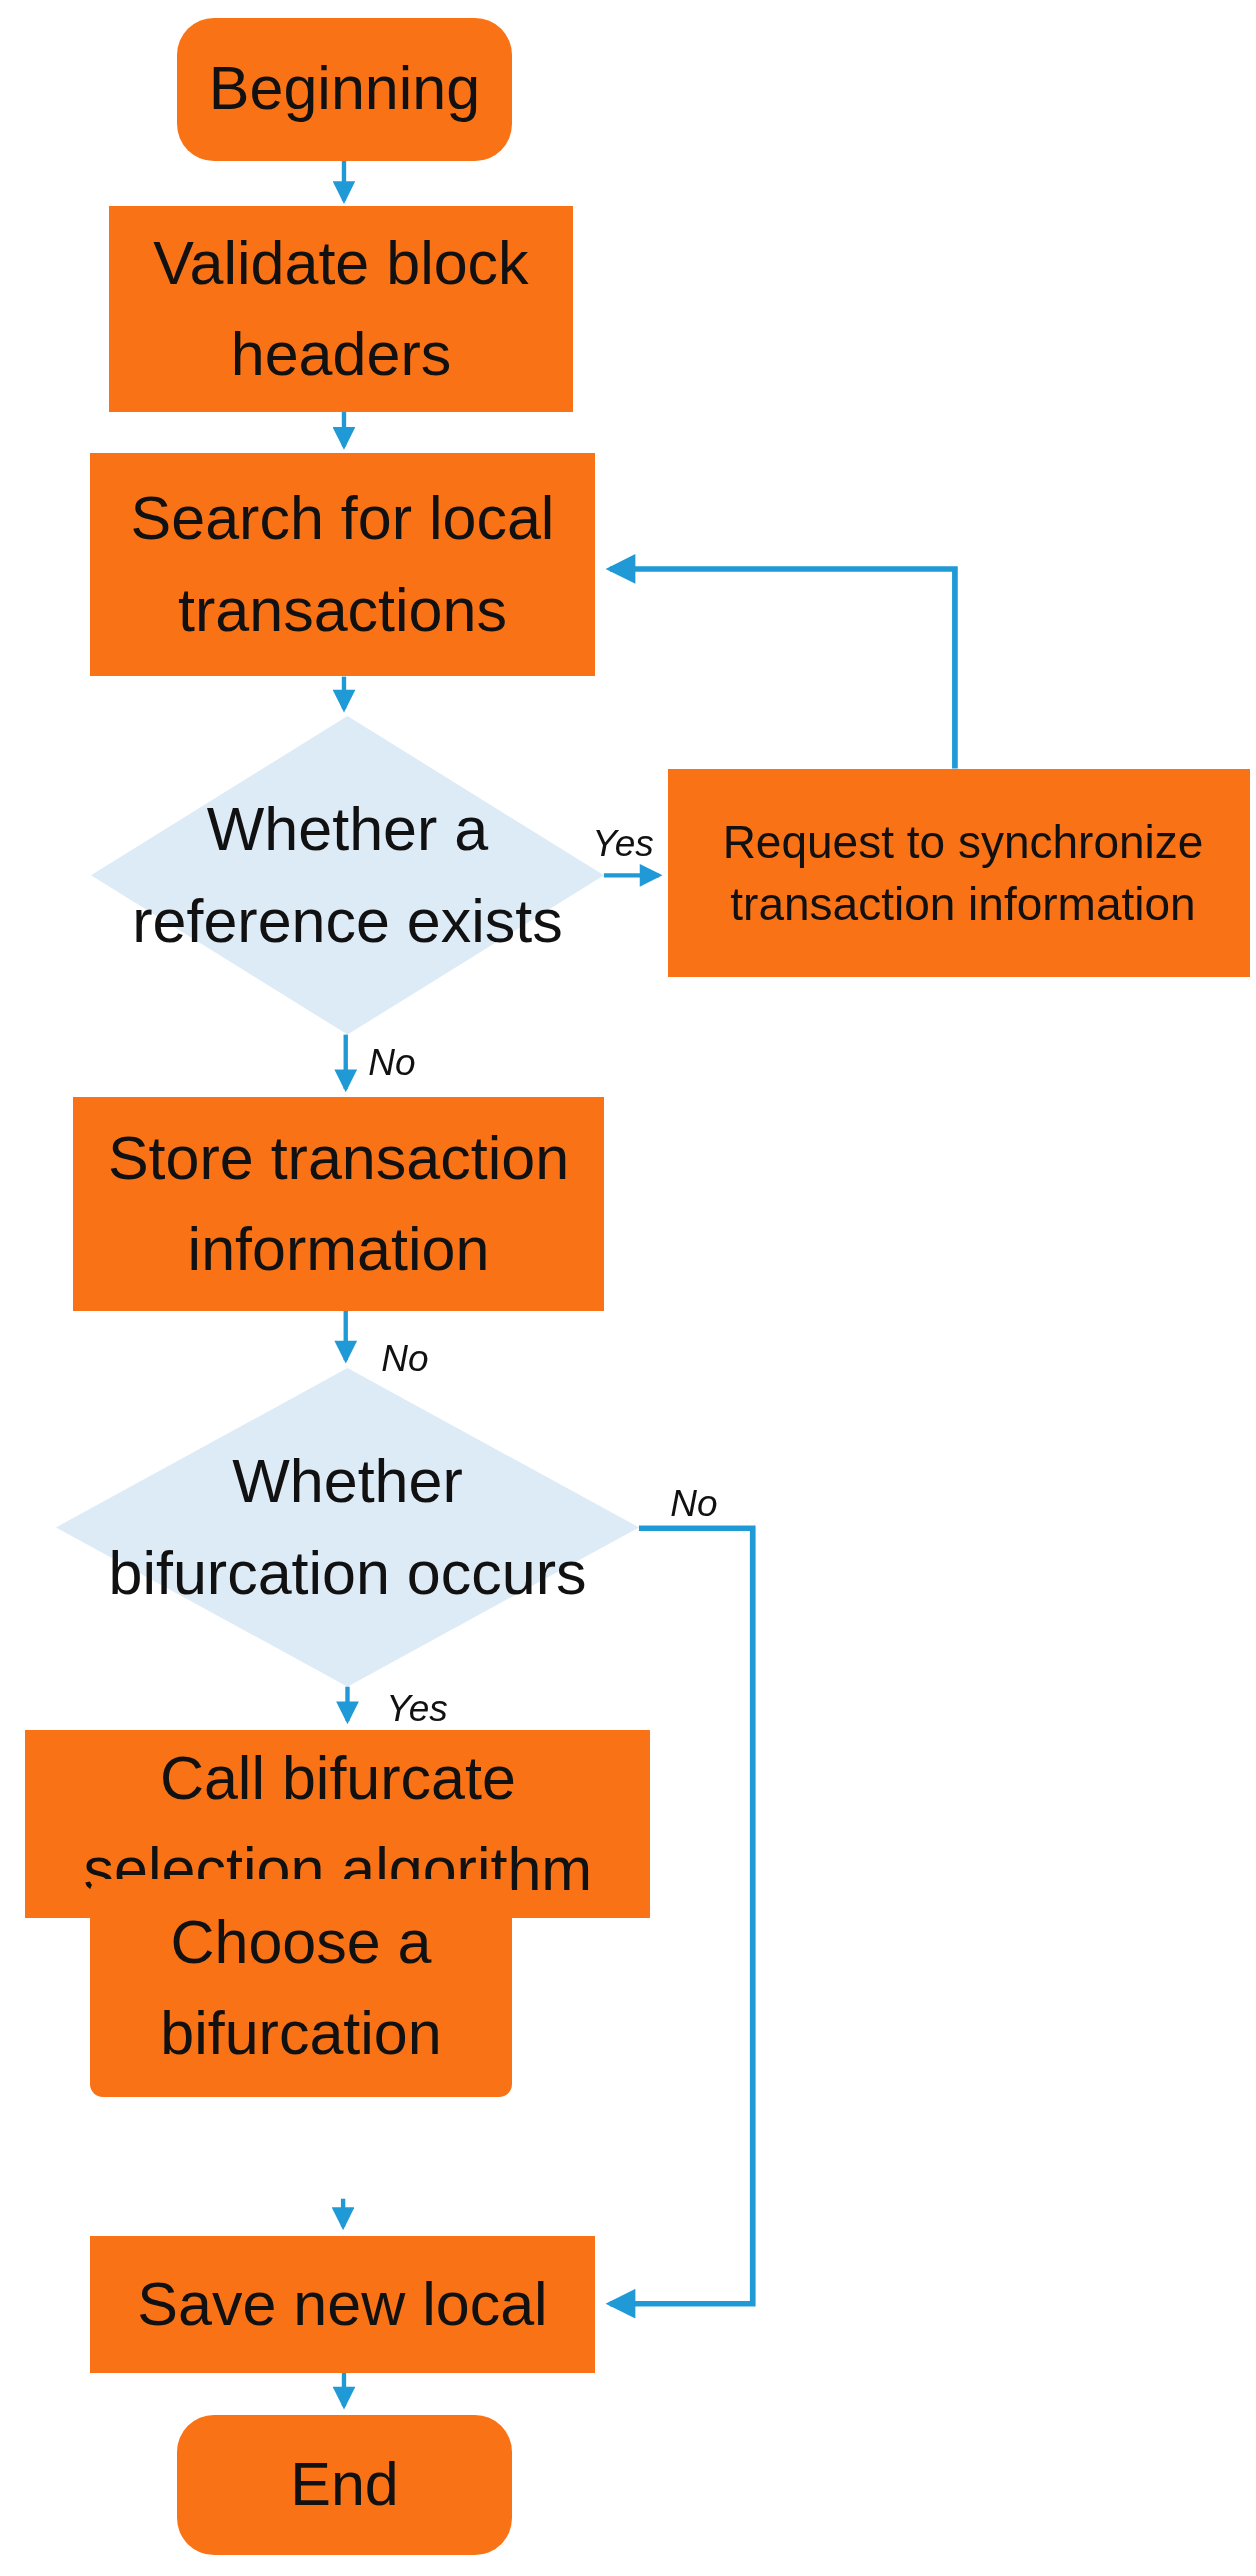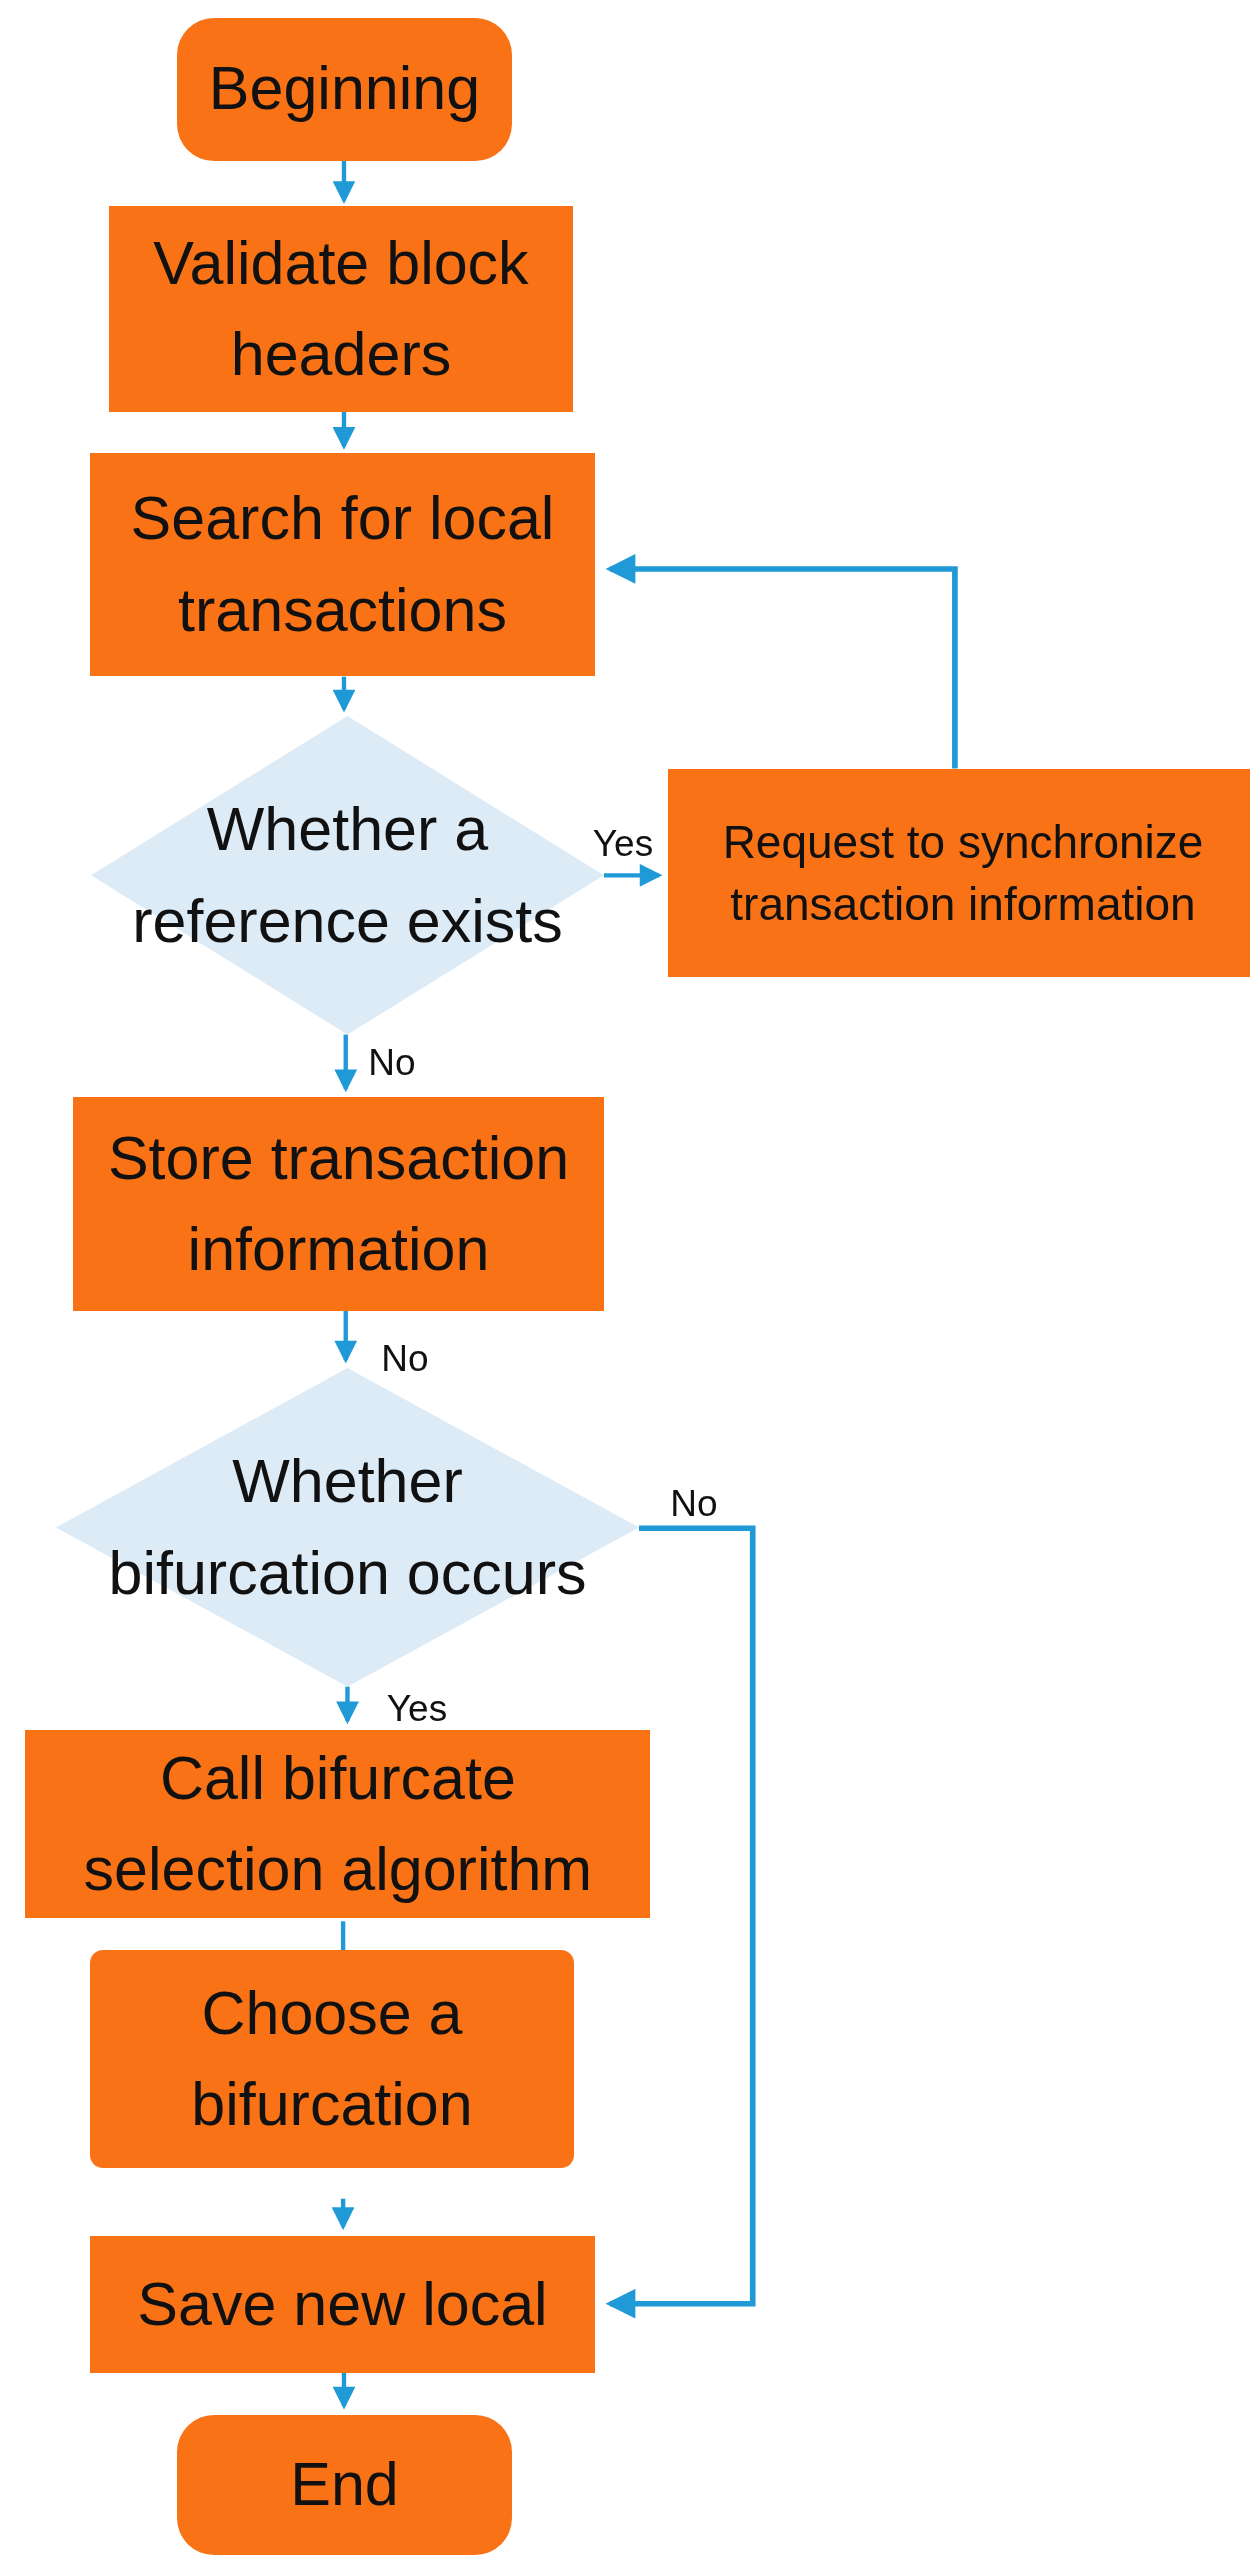--- a/index.html
+++ b/index.html
@@ -42,20 +42,21 @@
     line-height: 1.5;
   }
   .diamond-label .node-text { white-space: pre-line; }
   .edge-label {
     position: absolute;
     transform: translate(-50%, -50%);
     font-size: 37px;
     line-height: 1;
     color: #111111;
     white-space: nowrap;
+    font-style: italic;
   }
 </style>
 </head>
 <body>
 
 <div id="canvas">
 
   <svg id="edges" viewBox="0 0 1435 2943" xmlns="http://www.w3.org/2000/svg">
     <defs>
       <marker id="ah" viewBox="0 0 10 10" refX="8.5" refY="5" markerWidth="28" markerHeight="26" orient="auto" markerUnits="userSpaceOnUse">
@@ -115,21 +116,21 @@
   <div class="diamond-label" style="left:56px; top:1368px; width:583px; height:319px;">
     <span class="node-text" style="width:565px;">Whether
 bifurcation occurs</span>
   </div>
 
   <div class="node" style="left:25.4px; top:1730px; width:625px; height:188px;">
     <span class="node-text">Call bifurcate
 selection algorithm</span>
   </div>
 
-  <div class="node" style="left:90px; top:1950px; width:484px; height:218px;border-radius:13px;">
+  <div class="node" style="left:90px; top:1879px; width:422px; height:218px;border-radius:13px;">
     <span class="node-text">Choose a
 bifurcation</span>
   </div>
 
   <div class="node" style="left:90px; top:2236px; width:505px; height:137px;">
     <span class="node-text">Save new local</span>
   </div>
 
   <div class="node rounded" style="left:177px; top:2415px; width:335px; height:140px;">
     <span class="node-text">End</span>

